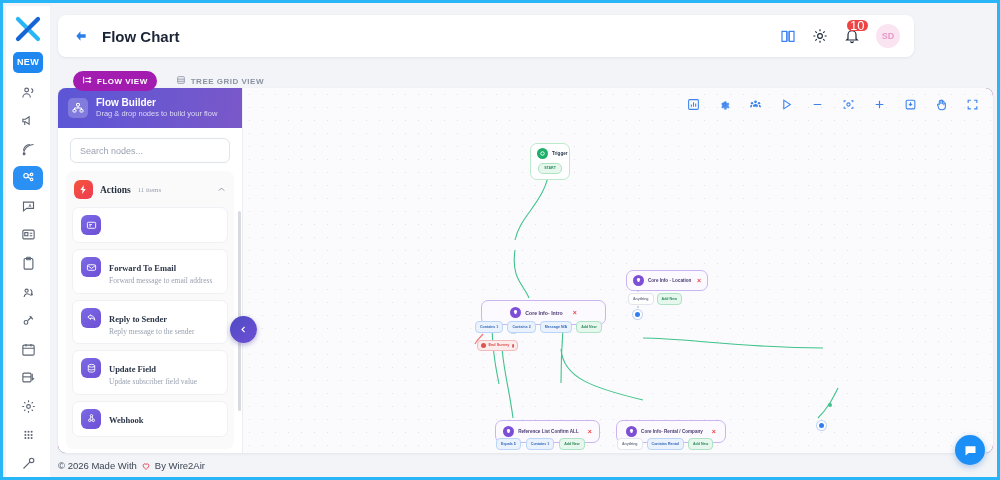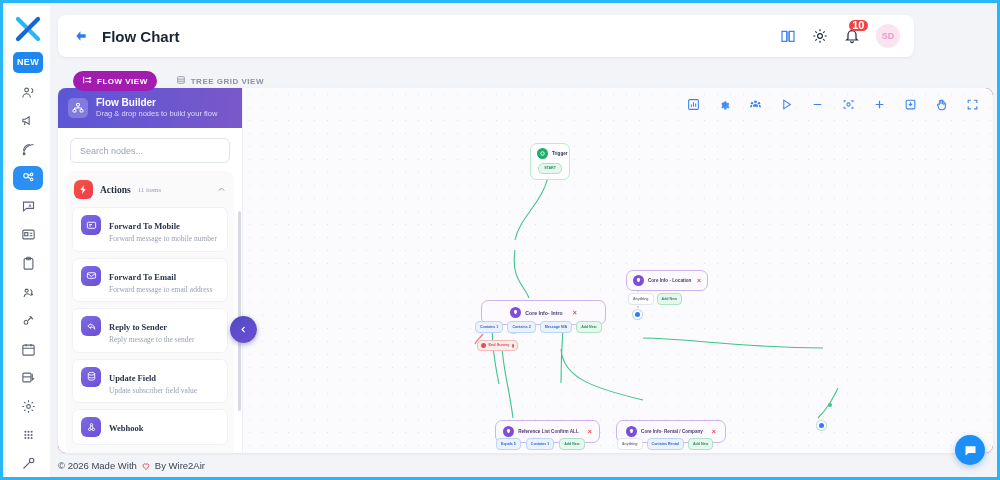--- a/index.html
+++ b/index.html
@@ -61,21 +61,21 @@
   #header .hright {
     margin-left: auto; margin-right: 14px;
     display: flex; align-items: center; gap: 16px;
   }
   #header .hicon { color: #3b82f6; display:flex; position: relative; }
   #header .hicon svg { width: 16px; height: 16px; }
   #header .hicon.dark { color: #1d2a3c; }
   #header .badge {
     position: absolute; top: -8px; right: -8px;
     background: #ef4444; color: #fff;
-    font-size: 11px; font-weight: bold;
+    font-size: 13px; font-weight: normal;
     border-radius: 7px; padding: 1px 3.5px;
     min-width: 14px; text-align: center; line-height: 9px;
   }
   #header .avatar {
     width: 24px; height: 24px; border-radius: 50%;
     background: #fbe4f2; color: #e79ac7;
     font-size: 9px; font-weight: bold;
     display: flex; align-items: center; justify-content: center;
   }
 
@@ -470,24 +470,20 @@
                 </svg>
             </span>
           </div>
 
           <div class="nitem">
             <span class="nic">
               <svg viewBox="0 0 24 24" fill="none" stroke="currentColor" stroke-width="2">
                   <rect x="3" y="5" width="18" height="13" rx="2"></rect>
                   <path d="M7 10h6M7 13h4"></path>
                 </svg>
-            </span>
-            <span>
-              <span class="ntitle">Forward To Mobile</span>
-              <span class="ndesc" style="display:block">Forward message to mobile number</span>
             </span>
           </div>
 
           <div class="nitem">
             <span class="nic">
               <svg viewBox="0 0 24 24" fill="none" stroke="currentColor" stroke-width="2">
                   <rect x="3" y="6" width="18" height="12" rx="2.5"></rect>
                   <path d="M4 8l8 6 8-6"></path>
                 </svg>
             </span>

